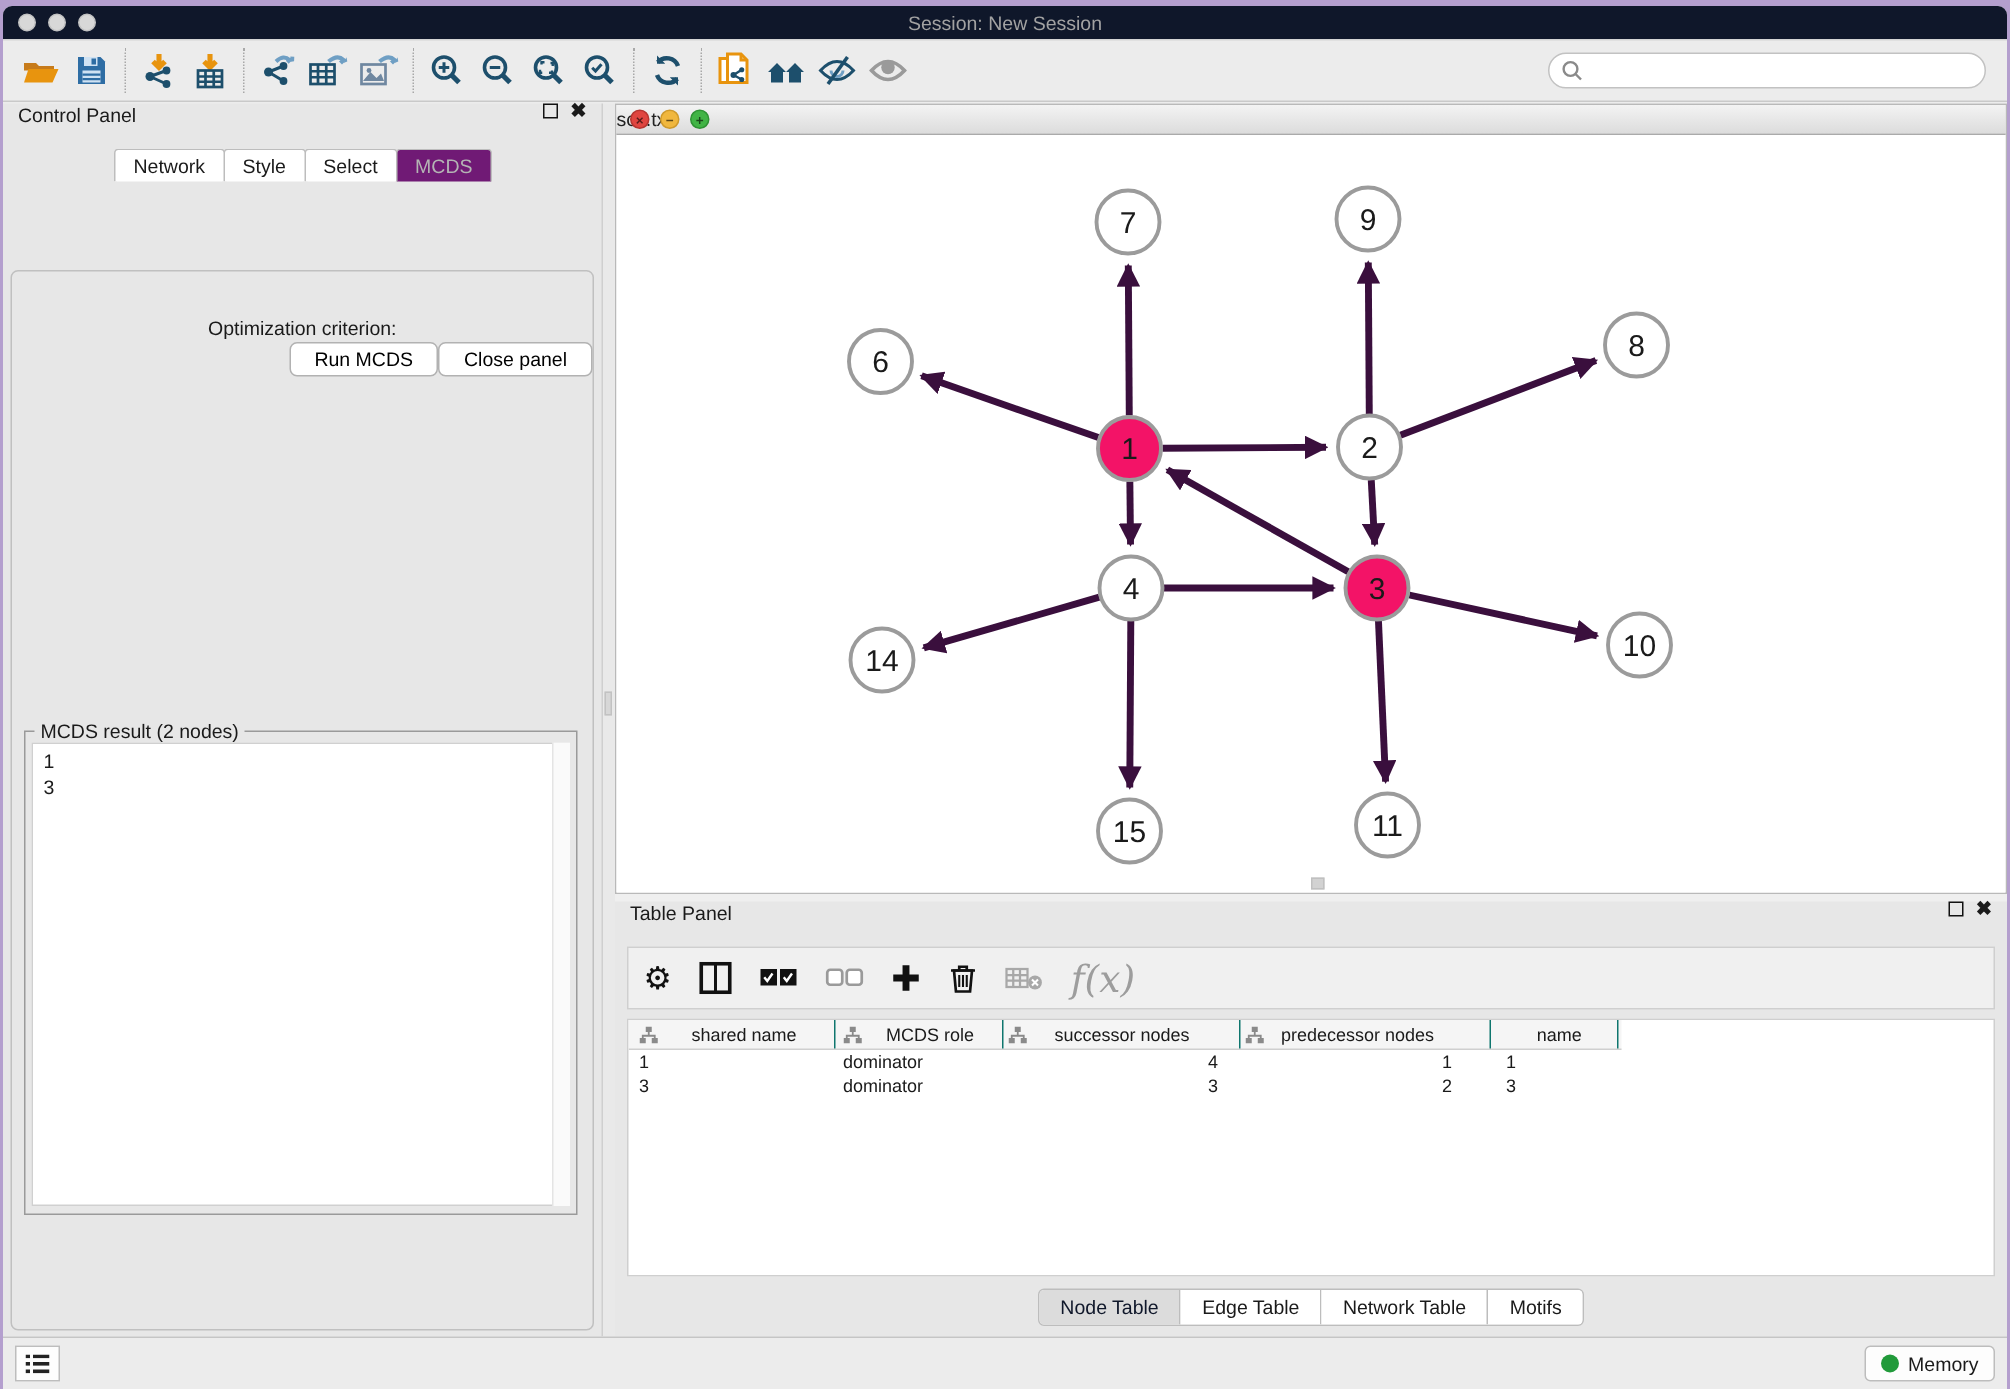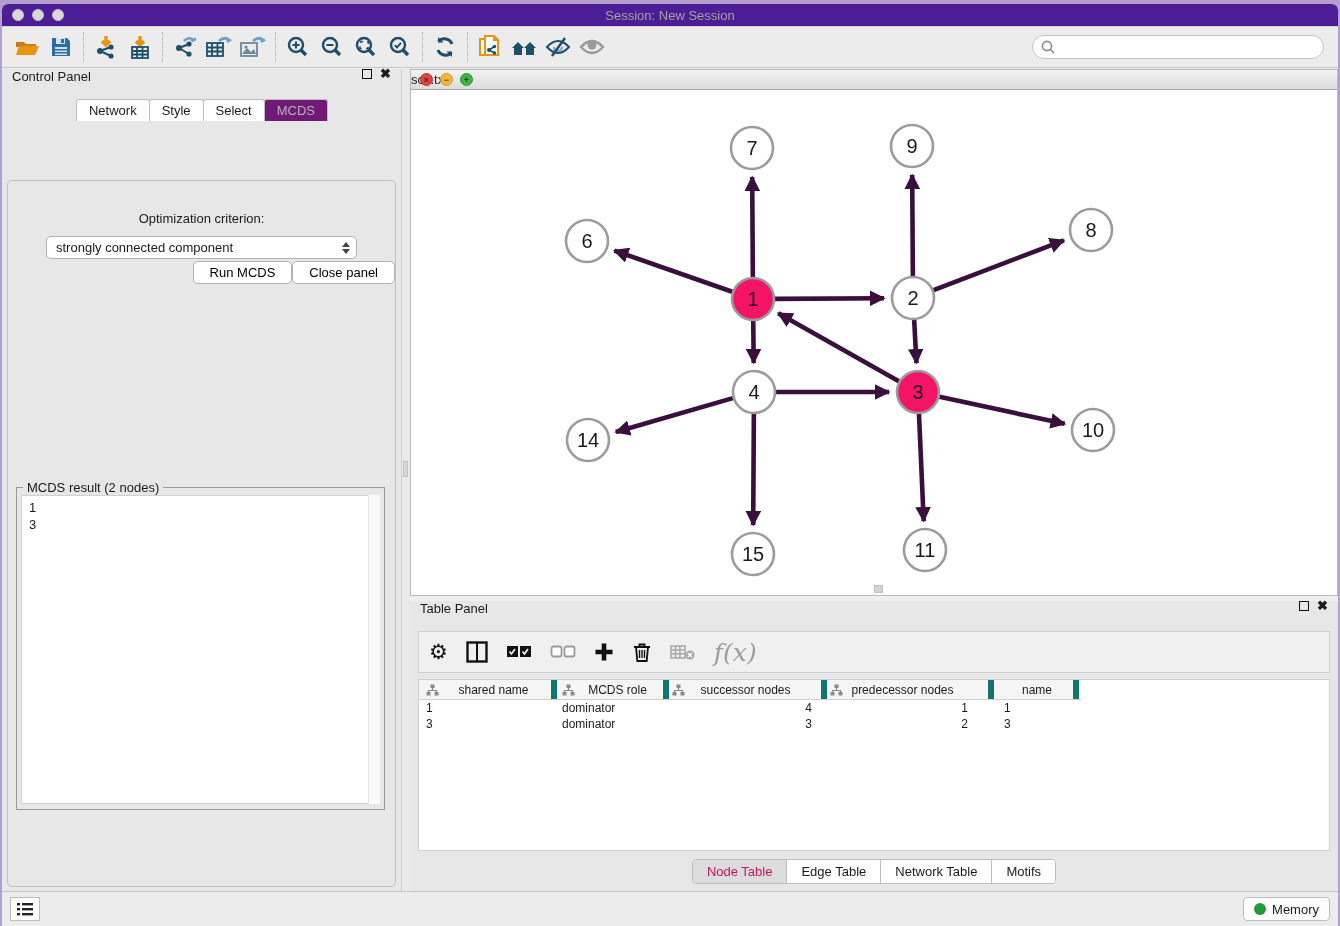--- a/index.html
+++ b/index.html
@@ -3,21 +3,21 @@
 <meta charset="utf-8">
 <style>
   * { margin:0; padding:0; box-sizing:border-box; }
   html,body { width:1340px; height:926px; overflow:hidden; }
   body { background:#b49fce; font-family:"Liberation Sans", sans-serif; font-size:13px; color:#1a1a1a; }
 
   .app-window { position:absolute; top:4px; left:2px; width:1336px; height:922px;
     background:#ececec; border-radius:6px 6px 0 0; overflow:hidden; }
 
   
-  .titlebar { height:22px; background:#4c1d95; position:relative; display:flex; align-items:center; }
+  .titlebar { height:22px; background:#0f172a; position:relative; display:flex; align-items:center; }
   .traffic { display:flex; gap:8px; margin-left:10px; }
   .traffic .dot { width:12px; height:12px; border-radius:50%; background:#d8d8d8; border:1px solid #c2c2c2; }
   .win-title { position:absolute; left:0; right:0; text-align:center; color:#a2a2a2; font-size:13px; }
 
   
   .toolbar { height:42px; background:#ececec; border-top:1px solid #d4d4d4; border-bottom:1px solid #c9c9c9;
     display:flex; align-items:center; padding:0 8px; }
   .tbtn { width:34px; height:32px; display:flex; align-items:center; justify-content:center; }
   .tsep { width:1px; height:30px; margin:0 5px; border-left:1px dotted #a8a8a8; }
   .search-wrap { margin-left:auto; margin-right:6px; width:292px; height:24px; background:#fff;
@@ -87,35 +87,35 @@
   
   .table-panel { flex:1; background:#e7e7e7; position:relative; display:flex; flex-direction:column; }
   .tp-toolbar { margin:4px 8px 0 8px; height:42px; background:#f0f0f0; border:1px solid #cfcfcf;
     display:flex; align-items:center; padding:0 10px; gap:18px; }
   .tp-ico { display:flex; align-items:center; justify-content:center; height:28px; }
   .fx { font-family:"DejaVu Serif", serif; font-style:italic; font-size:25px; color:#9d9d9d; }
   .gear { font-size:21px; color:#111; font-family:"DejaVu Sans", sans-serif; }
 
   .tp-table { margin:6px 8px 0 8px; flex:1; background:#fff; border:1px solid #cfcfcf; overflow:hidden; }
   .thead { display:flex; height:20px; background:#f5f5f5; border-bottom:1px solid #cfcfcf; width:662px; }
-  .th { display:flex; align-items:center; border-right:6px solid #0f766e; font-size:12px; padding:0 3px; }
+  .th { display:flex; align-items:center; border-right:1px solid #0f766e; font-size:12px; padding:0 3px; }
   .th .th-label { flex:1; text-align:center; }
   .trow { display:flex; height:16px; font-size:12px; align-items:center; width:662px; }
   .td { overflow:hidden; white-space:nowrap; }
   .c0 { width:138px; padding-left:7px; }
   .c1 { width:112px; padding-left:5px; }
   .c2 { width:158px; text-align:right; padding-right:15px; }
   .c3 { width:167px; text-align:right; padding-right:26px; }
   .c4 { width:85px;  padding-left:10px; }
 
   .tp-bottom { height:40px; display:flex; align-items:center; justify-content:center; }
   .seg { display:flex; border:1px solid #bdbdbd; border-radius:4px; overflow:hidden; background:#fff; }
   .seg-tab { padding:4px 14px; font-size:13px; border-right:1px solid #bdbdbd; background:#fff; }
   .seg-tab:last-child { border-right:none; }
-  .seg-tab.active { background:#dcdcdc; color:#be185d; }
+  .seg-tab.active { background:#dcdcdc; color:#0f172a; }
 
   
   .statusbar { position:absolute; left:0; right:0; bottom:0; height:35px; background:#ececec;
     border-top:1px solid #c5c5c5; display:flex; align-items:center; padding:0 8px; }
   .sb-left { width:30px; height:24px; background:#fdfdfd; border:1px solid #bdbdbd; display:flex; align-items:center; justify-content:center; }
   .memory-btn { margin-left:auto; height:24px; background:#fdfdfd; border:1px solid #bdbdbd; border-radius:4px;
     display:flex; align-items:center; gap:6px; padding:0 10px; font-size:13px; }
   .mem-dot { width:12px; height:12px; border-radius:50%; }
 </style>
 </head>
@@ -288,27 +288,20 @@
         </span>
       </div>
       <div class="cp-tabs">
         <span class="cp-tab">Network</span>
         <span class="cp-tab">Style</span>
         <span class="cp-tab">Select</span>
         <span class="cp-tab active">MCDS</span>
       </div>
       <div class="cp-content">
         <div class="opt-label">Optimization criterion:</div>
-        <div class="dropdown">
-          <span class="dd-val">strongly connected component</span>
-          <span class="stepper">
-              <span class="tri-up"></span>
-              <span class="tri-dn"></span>
-            </span>
-        </div>
         <div class="btn-row">
           <button class="pbtn">Run MCDS</button>
           <button class="pbtn">Close panel</button>
         </div>
         <div class="result-group">
           <span class="result-title">MCDS result (2 nodes)</span>
           <div class="result-area" style="white-space:pre-line">1
 3</div>
           <div class="result-scroll"></div>
         </div>

